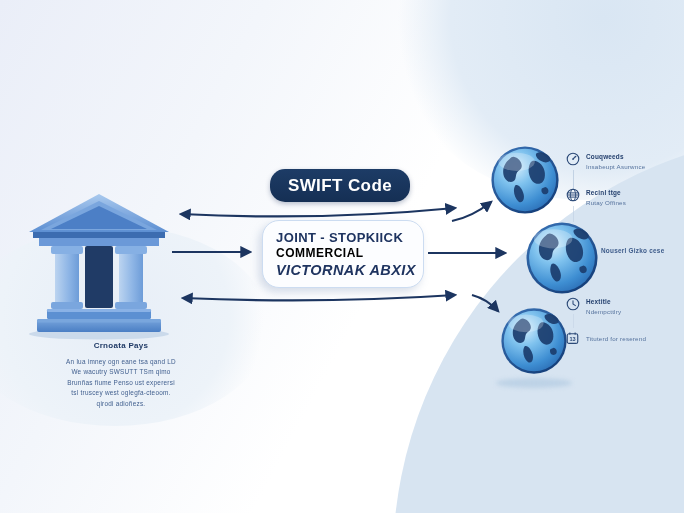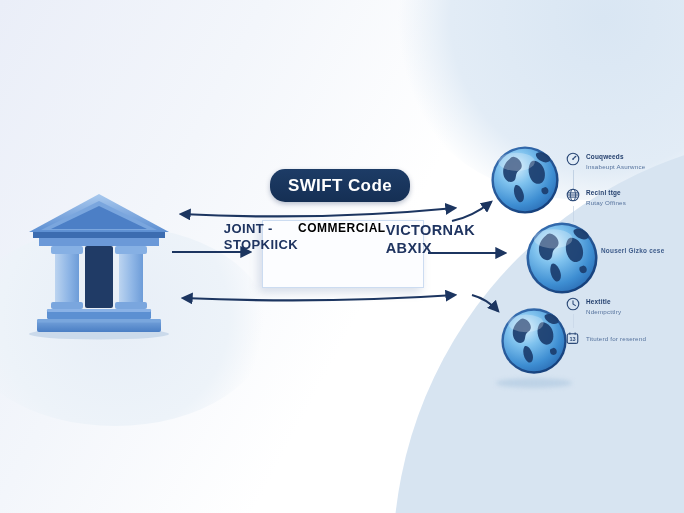--- a/index.html
+++ b/index.html
@@ -18,26 +18,26 @@
 
   
   .badge{position:absolute;left:270px;top:169px;width:140px;height:33px;
     background:linear-gradient(180deg,#1d3c66 0%,#152f54 100%);
     border-radius:15px;display:flex;align-items:center;justify-content:center;
     box-shadow:0 2px 5px rgba(25,48,90,.3);z-index:5;}
   .badge span{color:#ffffff;font-size:17px;font-weight:bold;letter-spacing:.4px;}
 
   
   .cbox{position:absolute;left:262px;top:220px;width:162px;height:68px;
-    background:#fcfdff;border:1.5px solid #ccdcf1;border-radius:0;
+    background:#fcfdff;border:1.5px solid #ccdcf1;border-radius:17px;
     box-shadow:-3px 4px 9px rgba(110,135,175,.28);z-index:4;
-    display:flex;flex-direction:row;justify-content:center;padding-left:13px;box-sizing:border-box;}
+    display:flex;flex-direction:column;justify-content:center;padding-left:13px;box-sizing:border-box;}
   .cbox .l1{font-size:13px;font-weight:bold;color:#1f3460;letter-spacing:.4px;line-height:16px;}
   .cbox .l2{font-size:12px;font-weight:bold;color:#000000;letter-spacing:.5px;line-height:15px;}
-  .cbox .l3{font-size:14.5px;font-weight:bold;color:#1f3460;letter-spacing:.4px;line-height:18px;}
+  .cbox .l3{font-size:14.5px;font-weight:bold;color:#1f3460;letter-spacing:.4px;line-height:18px;font-style:italic;}
 
   
   .bank{position:absolute;left:25px;top:192px;z-index:3;}
 
   
   .caption{position:absolute;left:35px;top:341px;width:172px;text-align:center;z-index:3;}
   .caption .cap-title{font-size:8px;font-weight:bold;color:#203a66;letter-spacing:.3px;margin-bottom:7px;}
   .caption .cap-line{font-size:6.4px;color:#42608f;letter-spacing:.25px;line-height:10.4px;}
 
   
@@ -134,20 +134,28 @@
       <rect x="94" y="62" width="24" height="50" fill="url(#colGrad)"></rect>
       <rect x="90" y="54" width="32" height="8" rx="2" fill="#86b0e4"></rect>
       <rect x="90" y="110" width="32" height="7" rx="2" fill="#7aa6de"></rect>
     </g>
     <rect x="22" y="117" width="104" height="10" rx="1.5" fill="#5c90d2"></rect>
     <rect x="22" y="117" width="104" height="3" rx="1.5" fill="#8ab2e6"></rect>
     <rect x="12" y="127" width="124" height="13" rx="2" fill="url(#stepGrad)"></rect>
     <rect x="12" y="127" width="124" height="3.5" rx="1.5" fill="#79a6dd"></rect>
   </svg>
 
+  <div class="caption">
+    <div class="cap-title">Crnoata Pays</div>
+    <div class="cap-line">An lua imney ogn eane tsa qand LD</div>
+    <div class="cap-line">We wacutry SWSUTT TSm qimo</div>
+    <div class="cap-line">Brunñas fiume Penso ust experersi</div>
+    <div class="cap-line">tsl truscey west oglegfa-cteoom.</div>
+    <div class="cap-line">qirodi adioñezs.</div>
+  </div>
 
   <div class="badge">
     <span>SWIFT Code</span>
   </div>
 
   <div class="cbox">
     <div class="l1">JOINT - STOPKIICK</div>
     <div class="l2">COMMERCIAL</div>
     <div class="l3">VICTORNAK ABXIX</div>
   </div>

